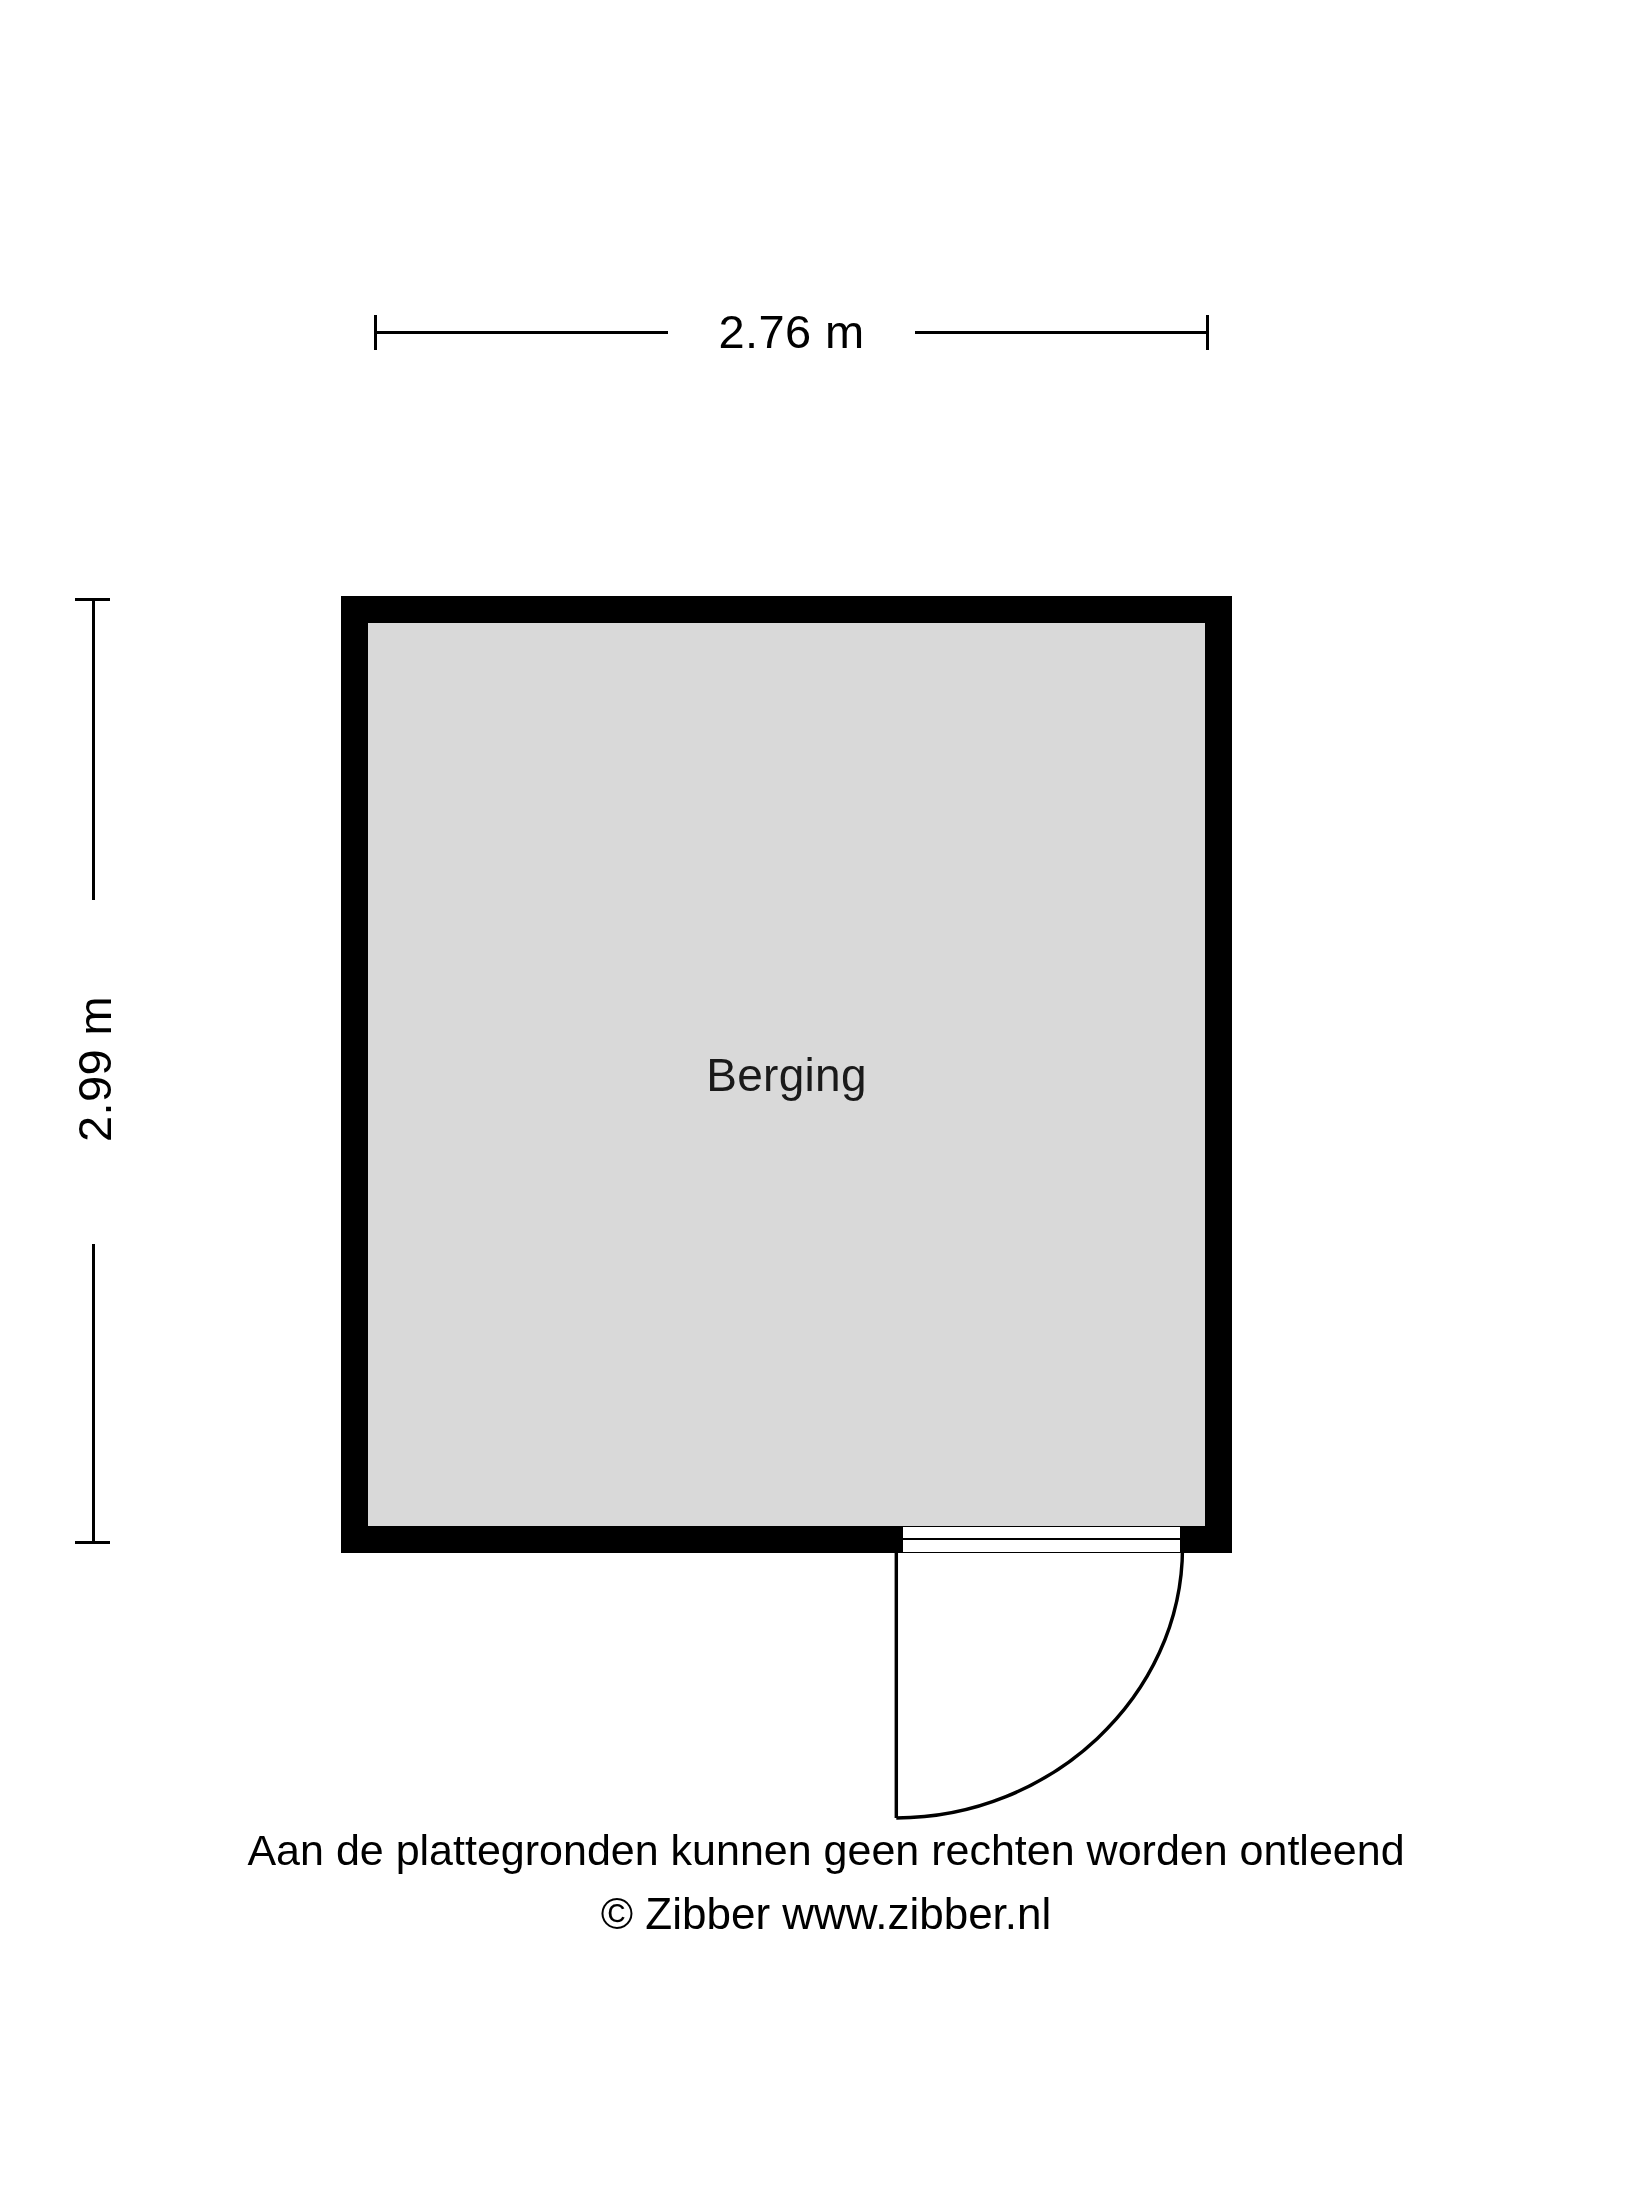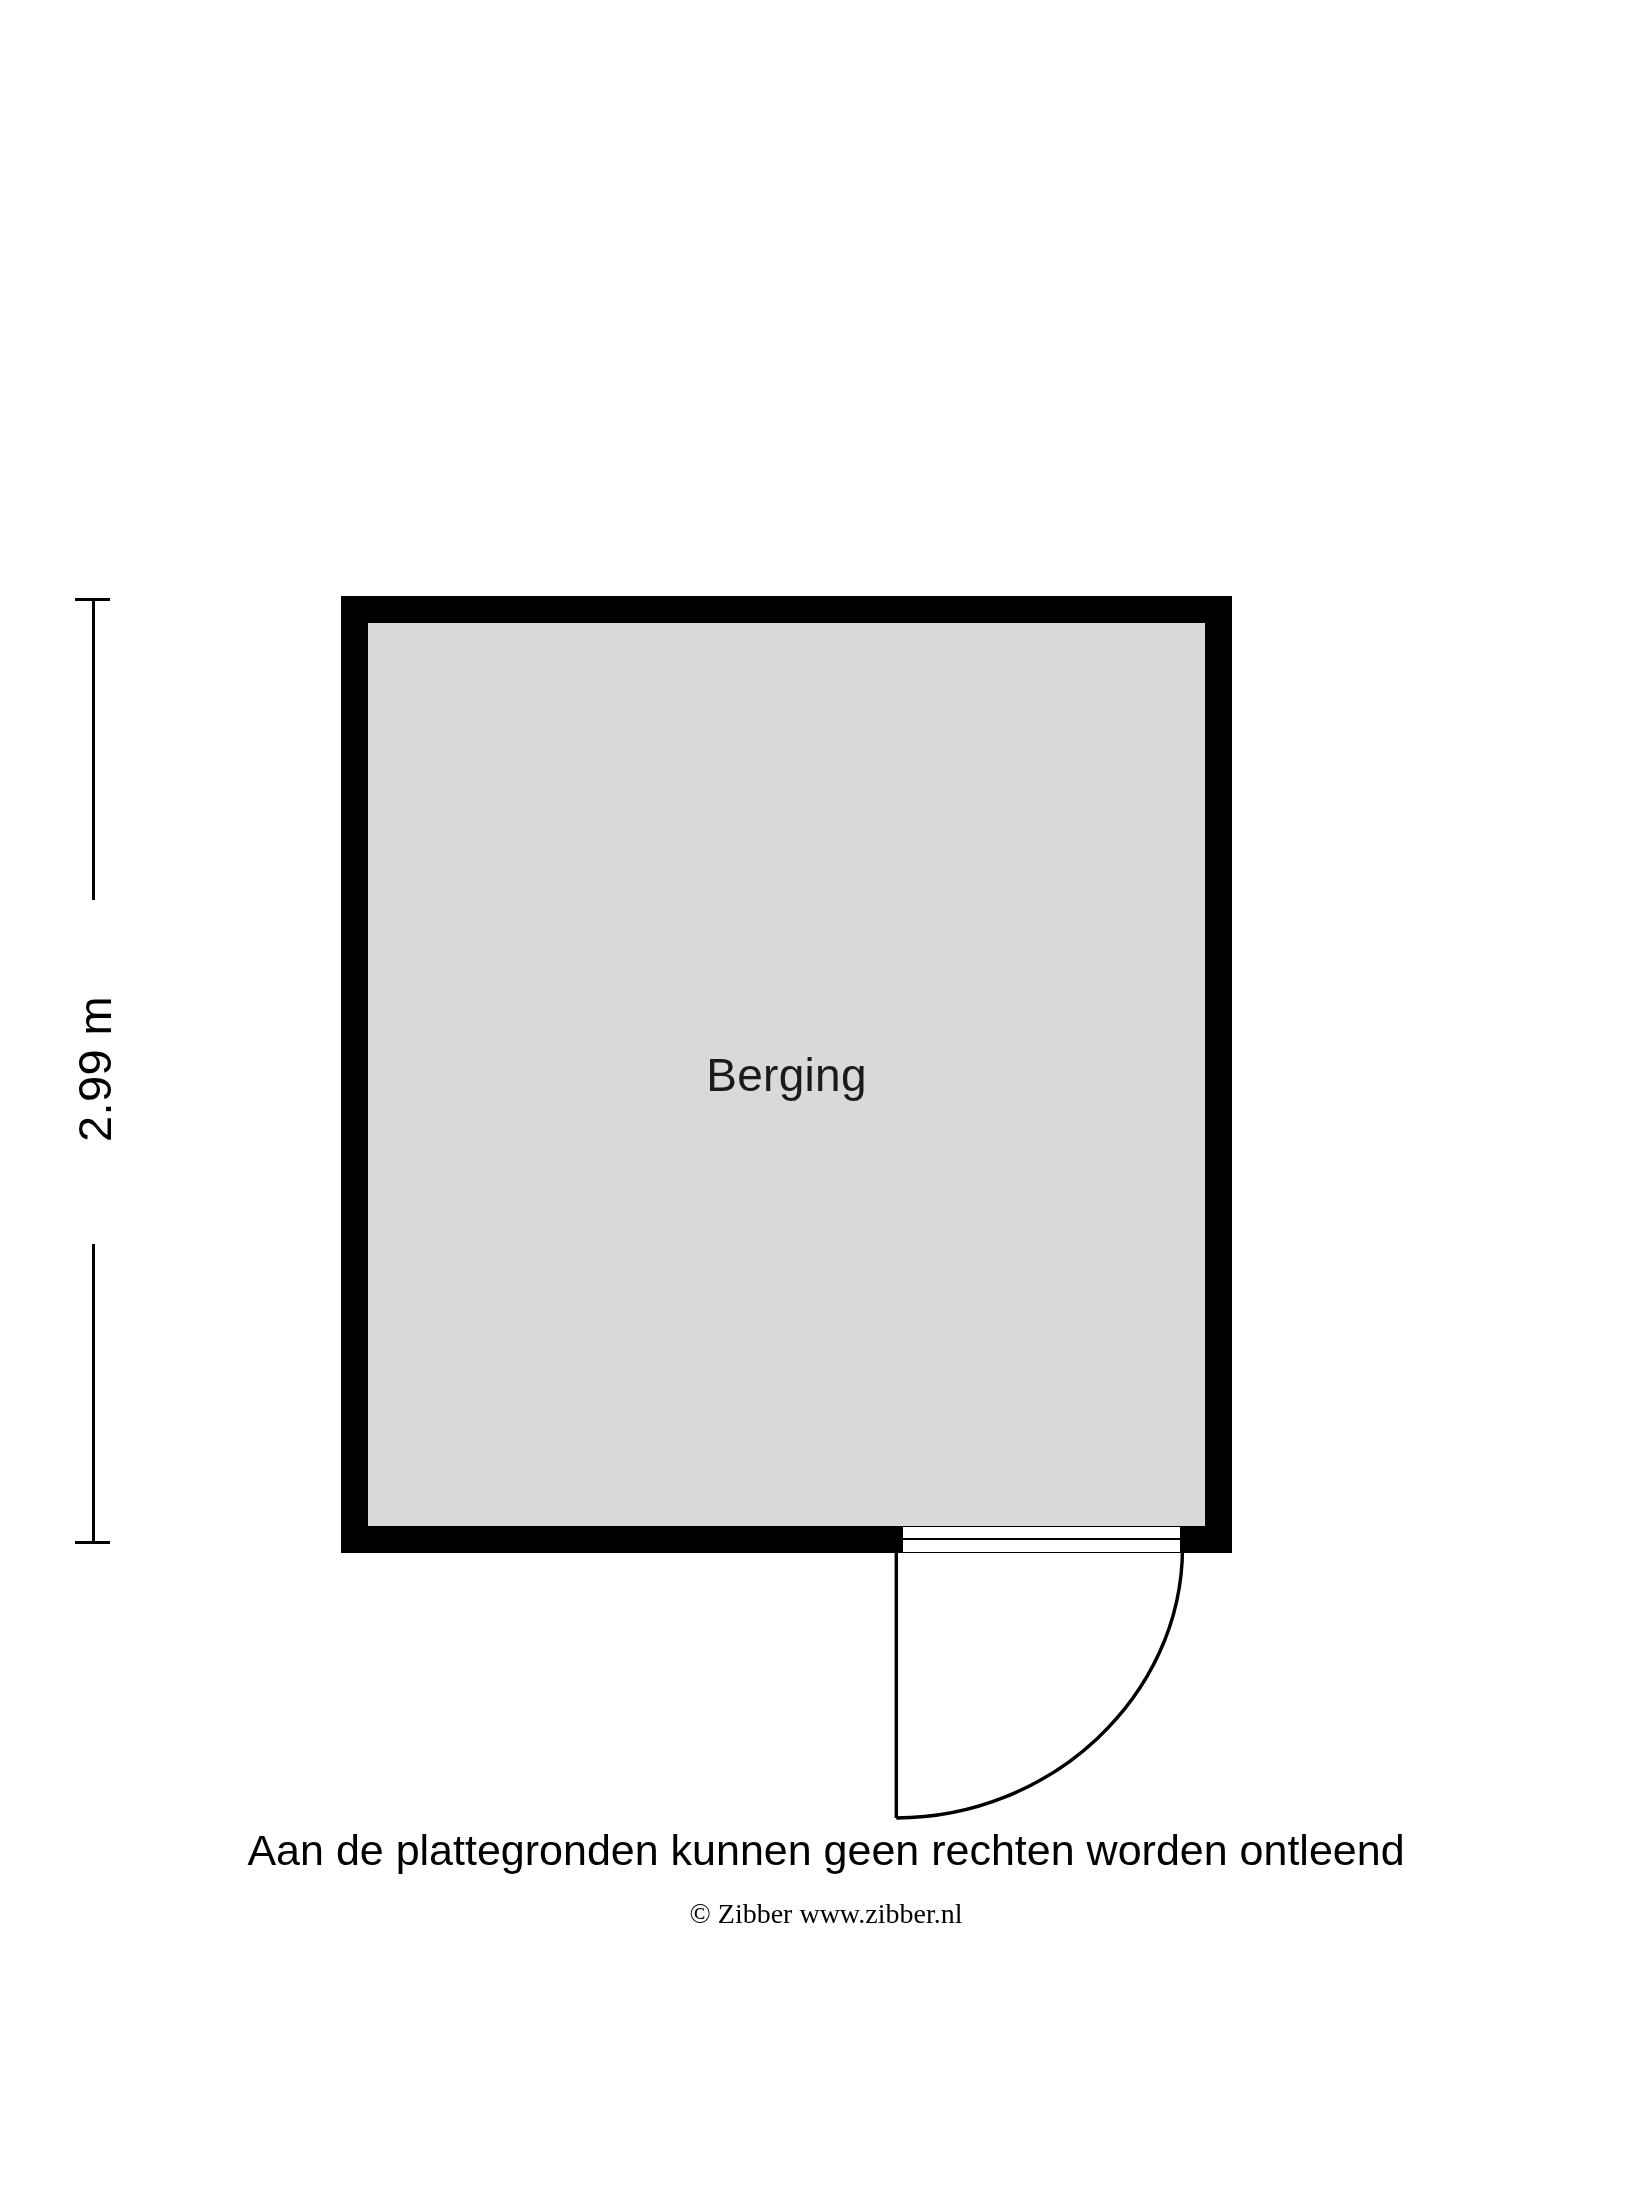--- a/index.html
+++ b/index.html
@@ -181,32 +181,38 @@
     width: 1652px;
     text-align: center;
   }
   .footer .line1 {
     font-size: 43px;
     line-height: 64px;
     letter-spacing: 0px;
     white-space: nowrap;
   }
   .footer .line2 {
-    font-size: 28px;
+    font-size: 44px;
     line-height: 64px;
     letter-spacing: 0px;
     white-space: nowrap;
-    font-family: Liberation Serif, serif;
   }
 </style>
 </head>
 <body>
 
 <div id="floorplan-stage">
 
+  <div class="dim-top">
+    <div class="cap left"></div>
+    <div class="line-left"></div>
+    <div class="dim-label">2.76 m</div>
+    <div class="line-right"></div>
+    <div class="cap right"></div>
+  </div>
 
   <div class="dim-left">
     <div class="cap top"></div>
     <div class="line-top"></div>
     <div class="dim-label">2.99 m</div>
     <div class="line-bottom"></div>
     <div class="cap bottom"></div>
   </div>
 
   <div class="room">

